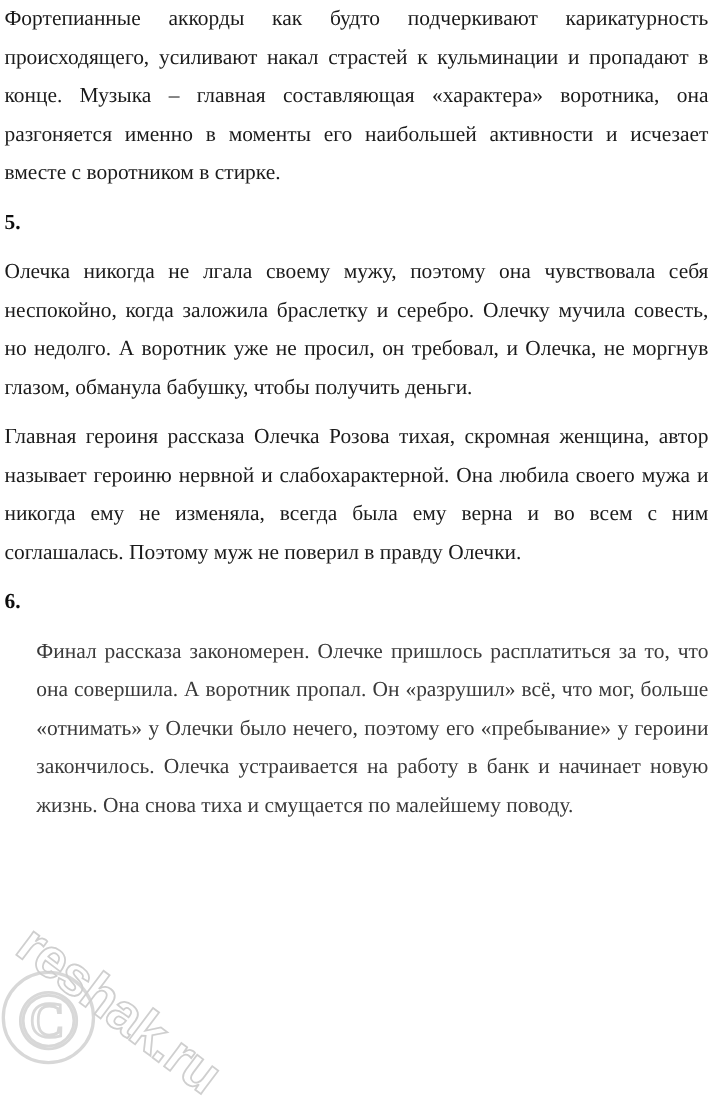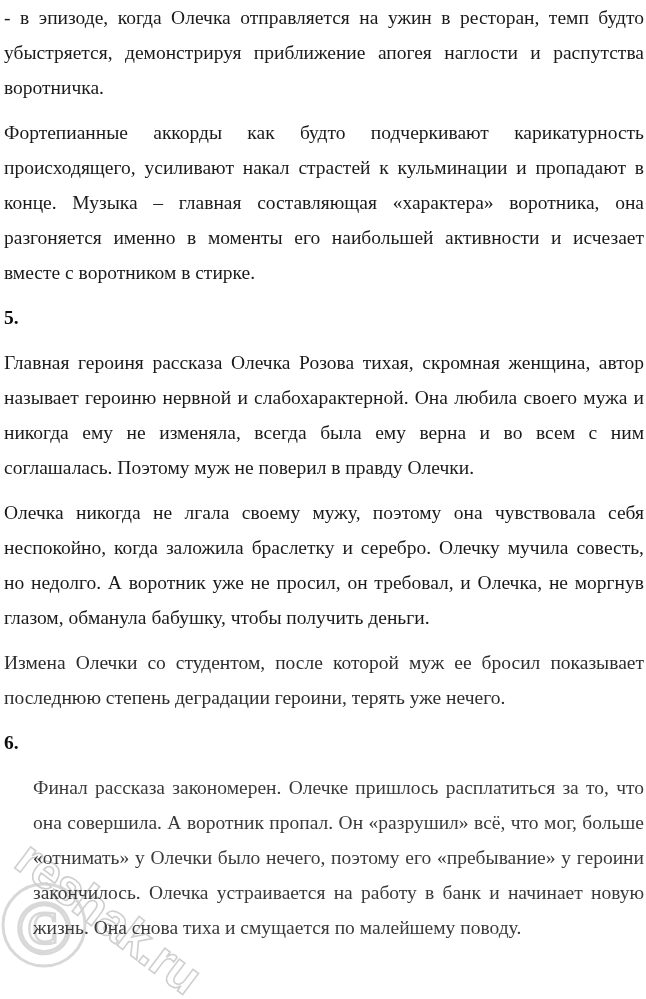--- a/index.html
+++ b/index.html
@@ -104,30 +104,28 @@
         <text class="wm-copy-c" x="44" y="133" text-anchor="middle">©</text>
       </g>
       <g transform="rotate(37 12 46)">
         <text class="wm-text" x="12" y="46">reshak.ru</text>
       </g>
     </svg>
   </div>
 
   <div id="content">
 
-    <p class="para">- в эпизоде, когда Олечка отправляется на ужин в ресторан, темп будто убыстряется, демонстрируя приближение апогея наглости и распутства воротничка.</p>
 
     <p class="para">Фортепианные аккорды как будто подчеркивают карикатурность происходящего, усиливают накал страстей к кульминации и пропадают в конце. Музыка – главная составляющая «характера» воротника, она разгоняется именно в моменты его наибольшей активности и исчезает вместе с воротником в стирке.</p>
 
     <h2 class="heading">5.</h2>
 
+    <p class="para">Олечка никогда не лгала своему мужу, поэтому она чувствовала себя неспокойно, когда заложила браслетку и серебро. Олечку мучила совесть, но недолго. А воротник уже не просил, он требовал, и Олечка, не моргнув глазом, обманула бабушку, чтобы получить деньги.</p>
+
     <p class="para">Главная героиня рассказа Олечка Розова тихая, скромная женщина, автор называет героиню нервной и слабохарактерной. Она любила своего мужа и никогда ему не изменяла, всегда была ему верна и во всем с ним соглашалась. Поэтому муж не поверил в правду Олечки.</p>
 
-    <p class="para">Олечка никогда не лгала своему мужу, поэтому она чувствовала себя неспокойно, когда заложила браслетку и серебро. Олечку мучила совесть, но недолго. А воротник уже не просил, он требовал, и Олечка, не моргнув глазом, обманула бабушку, чтобы получить деньги.</p>
-
-    <p class="para faded-2">Измена Олечки со студентом, после которой муж ее бросил показывает последнюю степень деградации героини, терять уже нечего.</p>
 
     <h2 class="heading">6.</h2>
 
     <p class="para faded">Финал рассказа закономерен. Олечке пришлось расплатиться за то, что она совершила. А воротник пропал. Он «разрушил» всё, что мог, больше «отнимать» у Олечки было нечего, поэтому его «пребывание» у героини закончилось. Олечка устраивается на работу в банк и начинает новую жизнь. Она снова тиха и смущается по малейшему поводу.</p>
 
   </div>
 </div>
 
 </body></html>

